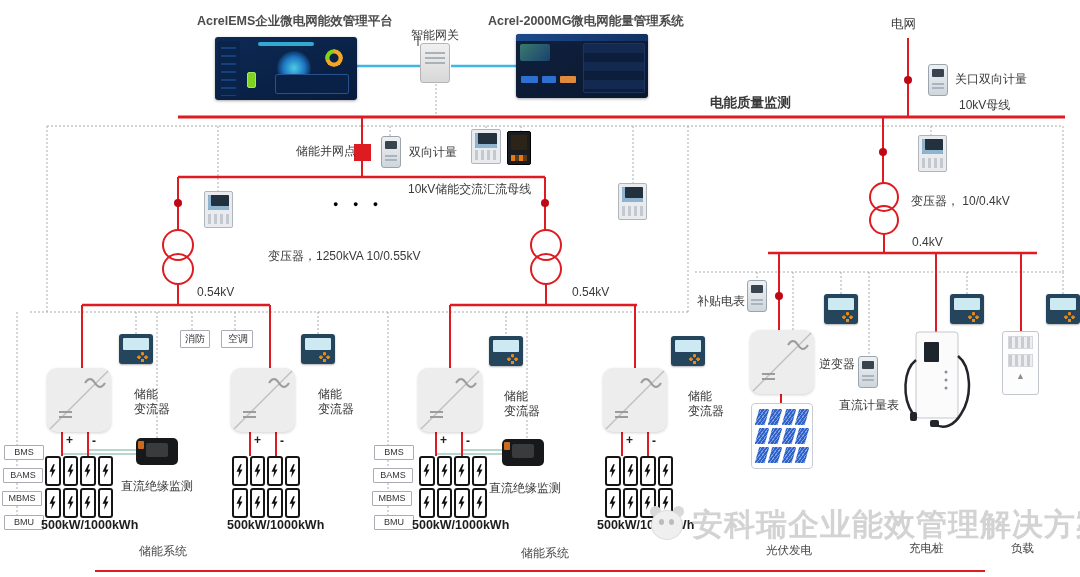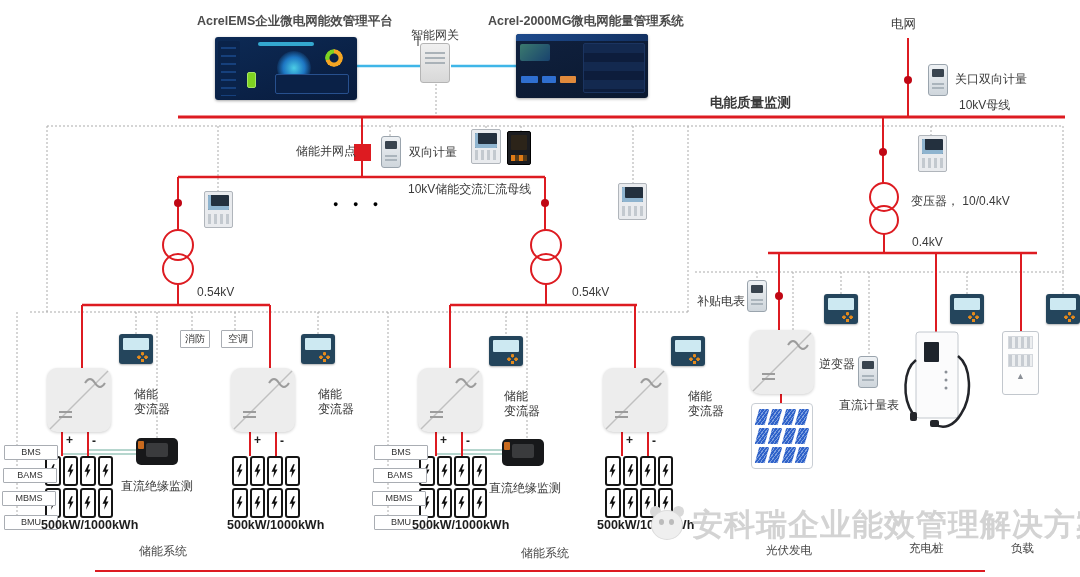--- a/index.html
+++ b/index.html
@@ -68,21 +68,21 @@
   
   .solar{position:absolute;width:62px;height:66px;background:#fff;border:1px solid #c9ced4;border-radius:4px;display:grid;grid-template-columns:repeat(4,1fr);grid-template-rows:repeat(3,1fr);gap:3px;padding:5px;z-index:3;}
   .solar .pv{background:repeating-linear-gradient(115deg,#2f62c9 0 2px,#7ea0e0 2px 3px);transform:skewX(-16deg);border-radius:1px;}
   
   .charger{position:absolute;width:70px;height:104px;z-index:3;}
   .loadpanel{position:absolute;width:37px;height:64px;background:#fdfdfd;border:1px solid #c2c7cd;border-radius:3px;z-index:3;padding:4px 5px;display:flex;flex-direction:column;gap:5px;align-items:center;}
   .loadpanel .bar{width:100%;height:13px;border:1px solid #d4d8dd;background:repeating-linear-gradient(90deg,#c7ccd2 0 3px,#eceef0 3px 6px);}
   .loadpanel .warn{font-size:9px;color:#8a8f96;line-height:9px;}
   
   .sbox{position:absolute;border:1px solid #a9adb3;background:#fff;font-size:10px;color:#333;padding:1px 4px;z-index:4;white-space:nowrap;border-radius:1px;}
-  .bmsbox{position:absolute;border:1px solid #a9adb3;background:#fff;font-size:9px;color:#333;width:54px;height:15px;text-align:center;line-height:13px;z-index:4;border-radius:1px;}
+  .bmsbox{position:absolute;border:1px solid #a9adb3;background:#fff;font-size:9px;color:#333;width:40px;height:15px;text-align:center;line-height:13px;z-index:4;border-radius:1px;}
   .pcc{position:absolute;width:17px;height:17px;background:var(--line-red);z-index:3;}
   
   .panda{position:absolute;width:38px;height:34px;z-index:6;}
   .panda .face{position:absolute;left:3px;top:4px;width:32px;height:30px;border-radius:50%;background:#efefef;border:1px solid #dcdcdc;}
   .panda .ear1,.panda .ear2{position:absolute;width:11px;height:11px;border-radius:50%;background:#d9d9d9;top:0;}
   .panda .ear1{left:2px;} .panda .ear2{right:2px;}
   .panda .e1,.panda .e2{position:absolute;width:5px;height:6px;border-radius:50%;background:#bcbcbc;top:13px;}
   .panda .e1{left:11px;} .panda .e2{left:21px;}
   .wm-text{position:absolute;font-size:31px;font-weight:700;color:var(--watermark-gray);letter-spacing:1px;z-index:5;white-space:nowrap;}
   .pcs-lbl{position:absolute;font-size:12px;line-height:15px;color:#333;font-weight:500;z-index:4;margin-left:12px;}
@@ -220,20 +220,21 @@
   <div class="lbl" style="left:296px;top:143px;">储能并网点</div>
   <div class="pcc" style="left:354px;top:144px;"></div>
   <div class="kwh" style="left:381px;top:136px;"></div>
   <div class="lbl" style="left:409px;top:144px;">双向计量</div>
   <div class="relay" style="left:471px;top:129px;width:30px;height:35px;"></div>
   <div class="relay dark" style="left:507px;top:131px;width:24px;height:34px;"></div>
   <div class="lbl" style="left:408px;top:181px;">10kV储能交流汇流母线</div>
   <div class="lbl" style="left:333px;top:199px;font-size:9px;color:#000;letter-spacing:6px;">●  ●  ●</div>
   <div class="relay" style="left:204px;top:191px;"></div>
   <div class="relay" style="left:618px;top:183px;"></div>
+  <div class="lbl" style="left:268px;top:248px;">变压器，1250kVA 10/0.55kV</div>
   <div class="lbl" style="left:197px;top:285px;">0.54kV</div>
   <div class="lbl" style="left:572px;top:285px;">0.54kV</div>
 
   <div class="amc" style="left:119px;top:334px;"></div>
   <div class="amc" style="left:301px;top:334px;"></div>
   <div class="amc" style="left:489px;top:336px;"></div>
   <div class="amc" style="left:671px;top:336px;"></div>
   <div class="sbox" style="left:180px;top:330px;">消防</div>
   <div class="sbox" style="left:221px;top:330px;padding-left:6px;">空调</div>
 

